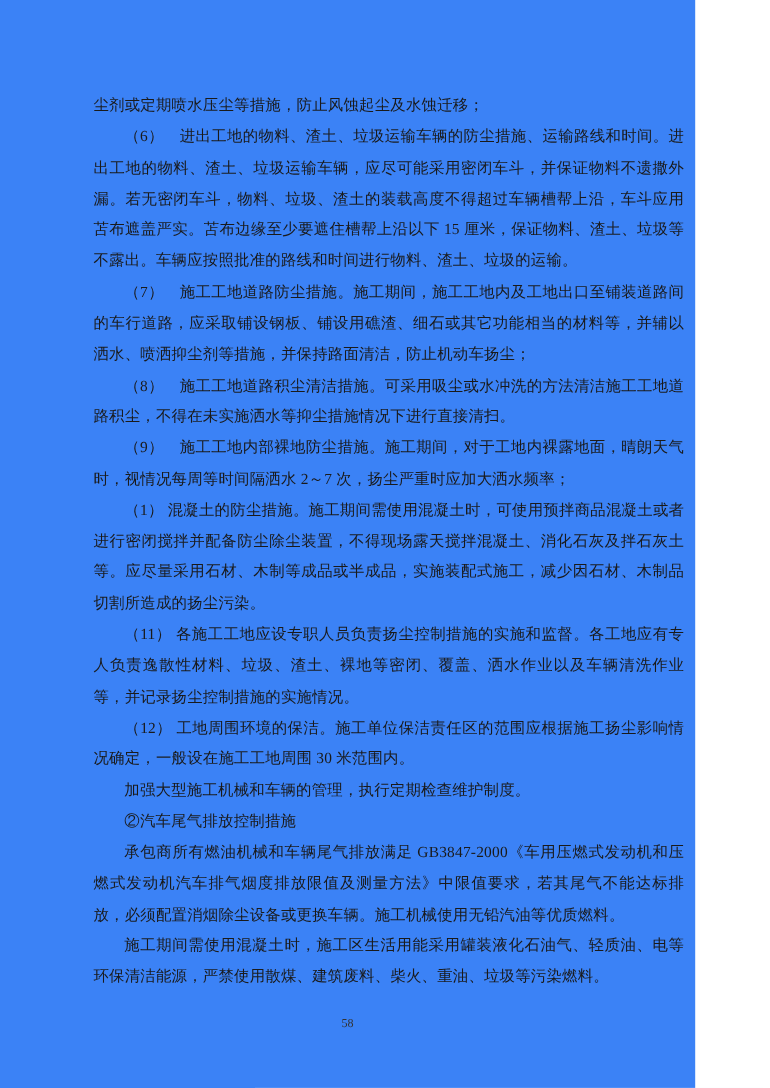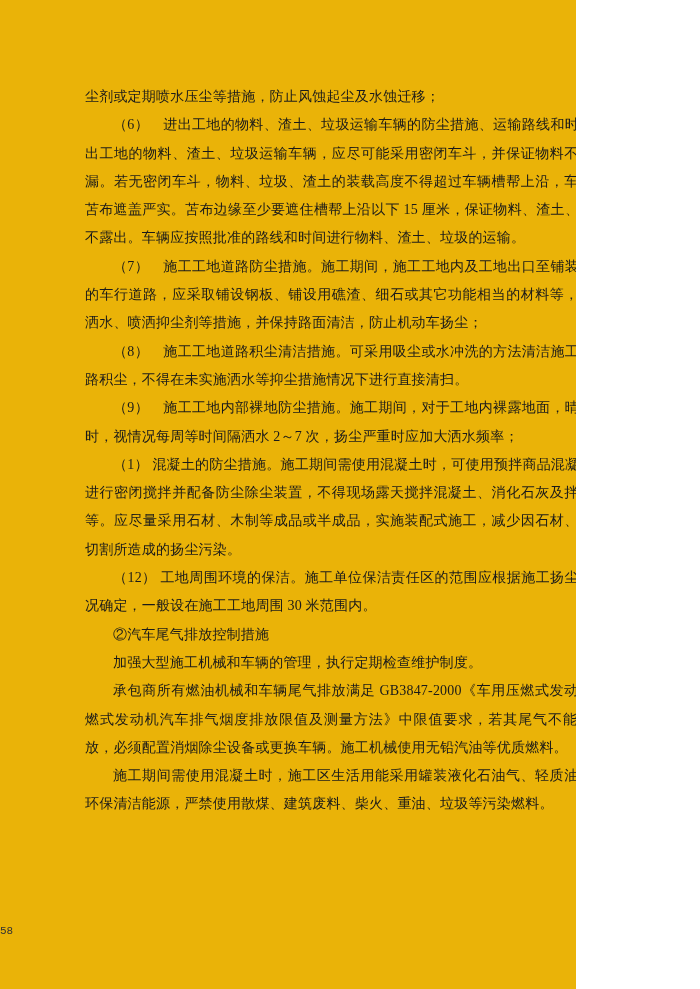--- a/index.html
+++ b/index.html
@@ -2,23 +2,23 @@
 <html lang="zh"><head>
 <meta charset="utf-8">
 <style>
   html, body {
     margin: 0;
     padding: 0;
     background: #ffffff;
   }
   .page {
     position: relative;
-    width: 576px;
+    width: 632px;
     height: 989px;
-    background: #eab308;
+    background: #3b82f6;
     font-family: "Liberation Serif", "DejaVu Serif", serif;
     color: #1a1a1a;
     overflow: hidden;
   }
   .content {
     position: absolute;
     left: 85px;
     top: 83px;
     width: 537px;
     font-size: 14px;
@@ -32,36 +32,38 @@
     text-indent: 2em;
   }
   .content p.no-indent {
     text-indent: 0;
   }
   .page-number {
     position: absolute;
     top: 925px;
     left: 0;
     width: 100%;
+    text-align: center;
     font-size: 11px;
     color: #333333;
-    font-family: Liberation Mono, monospace;
+    font-family: Liberation Serif, serif;
   }
 </style>
 </head>
 <body>
 
 <div class="page">
   <div class="content">
     <p class="no-indent">尘剂或定期喷水压尘等措施，防止风蚀起尘及水蚀迁移；</p>
     <p>（6）　进出工地的物料、渣土、垃圾运输车辆的防尘措施、运输路线和时间。进出工地的物料、渣土、垃圾运输车辆，应尽可能采用密闭车斗，并保证物料不遗撒外漏。若无密闭车斗，物料、垃圾、渣土的装载高度不得超过车辆槽帮上沿，车斗应用苫布遮盖严实。苫布边缘至少要遮住槽帮上沿以下 15 厘米，保证物料、渣土、垃圾等不露出。车辆应按照批准的路线和时间进行物料、渣土、垃圾的运输。</p>
     <p>（7）　施工工地道路防尘措施。施工期间，施工工地内及工地出口至铺装道路间的车行道路，应采取铺设钢板、铺设用礁渣、细石或其它功能相当的材料等，并辅以洒水、喷洒抑尘剂等措施，并保持路面清洁，防止机动车扬尘；</p>
     <p>（8）　施工工地道路积尘清洁措施。可采用吸尘或水冲洗的方法清洁施工工地道路积尘，不得在未实施洒水等抑尘措施情况下进行直接清扫。</p>
     <p>（9）　施工工地内部裸地防尘措施。施工期间，对于工地内裸露地面，晴朗天气时，视情况每周等时间隔洒水 2～7 次，扬尘严重时应加大洒水频率；</p>
     <p>（1） 混凝土的防尘措施。施工期间需使用混凝土时，可使用预拌商品混凝土或者进行密闭搅拌并配备防尘除尘装置，不得现场露天搅拌混凝土、消化石灰及拌石灰土等。应尽量采用石材、木制等成品或半成品，实施装配式施工，减少因石材、木制品切割所造成的扬尘污染。</p>
+    <p>（11） 各施工工地应设专职人员负责扬尘控制措施的实施和监督。各工地应有专人负责逸散性材料、垃圾、渣土、裸地等密闭、覆盖、洒水作业以及车辆清洗作业等，并记录扬尘控制措施的实施情况。</p>
     <p>（12） 工地周围环境的保洁。施工单位保洁责任区的范围应根据施工扬尘影响情况确定，一般设在施工工地周围 30 米范围内。</p>
+    <p>加强大型施工机械和车辆的管理，执行定期检查维护制度。</p>
     <p>②汽车尾气排放控制措施</p>
-    <p>加强大型施工机械和车辆的管理，执行定期检查维护制度。</p>
     <p>承包商所有燃油机械和车辆尾气排放满足 GB3847-2000《车用压燃式发动机和压燃式发动机汽车排气烟度排放限值及测量方法》中限值要求，若其尾气不能达标排放，必须配置消烟除尘设备或更换车辆。施工机械使用无铅汽油等优质燃料。</p>
     <p>施工期间需使用混凝土时，施工区生活用能采用罐装液化石油气、轻质油、电等环保清洁能源，严禁使用散煤、建筑废料、柴火、重油、垃圾等污染燃料。</p>
   </div>
   <div class="page-number">58</div>
 </div>
 
 </body></html>

